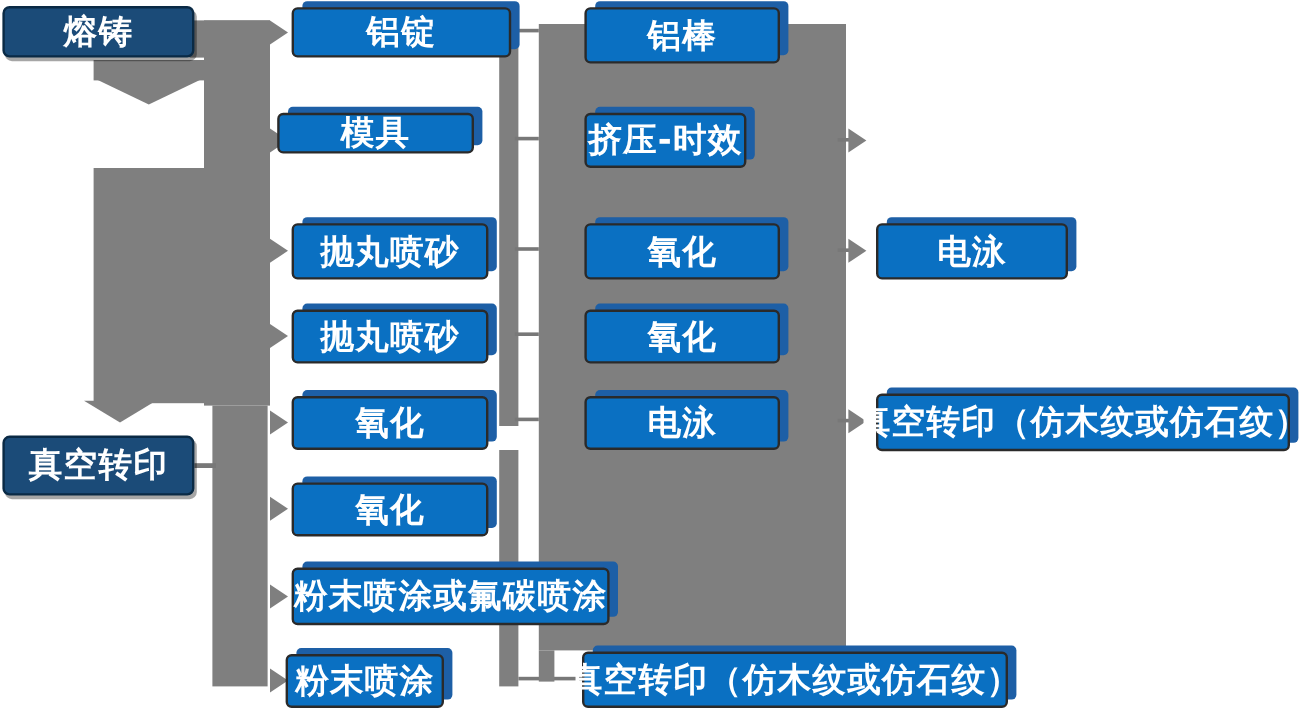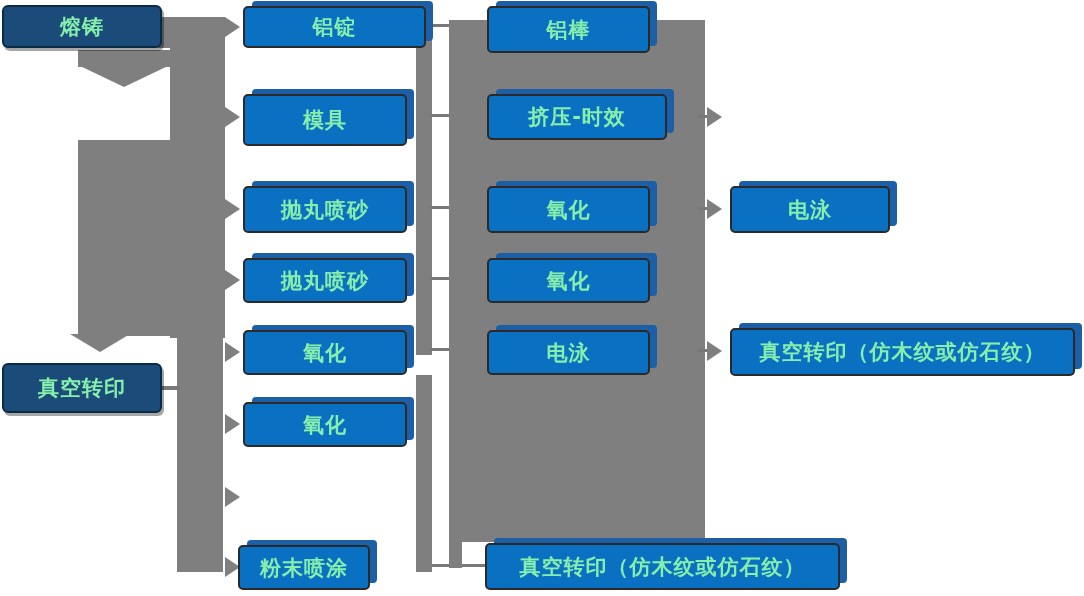--- a/index.html
+++ b/index.html
@@ -11,21 +11,21 @@
   .bar{position:absolute;background:#7f7f7f;z-index:1;}
   .thin{position:absolute;background:#787878;z-index:1;}
   .tri-right{position:absolute;width:0;height:0;border-top:10px solid transparent;
     border-bottom:10px solid transparent;border-left:15px solid #7f7f7f;z-index:2;}
   .tri-down{position:absolute;width:0;height:0;z-index:2;}
   .tri-down.big{border-left:46px solid transparent;border-right:46px solid transparent;border-top:22px solid #7f7f7f;}
   .tri-down.small{border-left:30px solid transparent;border-right:30px solid transparent;border-top:18px solid #7f7f7f;}
   
   .node{
     position:absolute;display:flex;align-items:center;justify-content:center;
-    box-sizing:border-box;color:#86efac;font-size:21px;font-weight:600;letter-spacing:1px;
+    box-sizing:border-box;color:#ffffff;font-size:28px;font-weight:600;letter-spacing:1px;
     background:#0a70c2;border:2px solid #2a2a2a;border-radius:5px;
     box-shadow:8px -6px 0 -1px #1d5fa6;z-index:3;white-space:nowrap;
   }
   .node.dark{
     background:#1b4b78;border-color:#0a2a45;border-radius:6px;
     box-shadow:2px 3px 0 rgba(0,0,0,0.35);
   }
 </style>
 </head>
 <body>
@@ -66,29 +66,30 @@
   <div class="tri-right" style="left:707px;top:107px"></div>
   <div class="thin" style="left:698px;top:207px;width:10px;height:3px"></div>
   <div class="tri-right" style="left:707px;top:199px"></div>
   <div class="thin" style="left:698px;top:349px;width:10px;height:3px"></div>
   <div class="tri-right" style="left:707px;top:341px"></div>
 
   <div class="node dark" style="left:2px;top:5px;width:160px;height:43px">熔铸</div>
   <div class="node dark" style="left:2px;top:363px;width:160px;height:50px">真空转印</div>
 
   <div class="node" style="left:243px;top:6px;width:183px;height:42px">铝锭</div>
-  <div class="node" style="left:243px;top:94px;width:164px;height:52px">模具</div>
+  <div class="node" style="left:231px;top:94px;width:164px;height:34px">模具</div>
   <div class="node" style="left:243px;top:186px;width:164px;height:47px">抛丸喷砂</div>
   <div class="node" style="left:243px;top:258px;width:164px;height:45px">抛丸喷砂</div>
   <div class="node" style="left:243px;top:330px;width:164px;height:45px">氧化</div>
   <div class="node" style="left:243px;top:402px;width:164px;height:45px">氧化</div>
+  <div class="node" style="left:243px;top:473px;width:265px;height:48px">粉末喷涂或氟碳喷涂</div>
   <div class="node" style="left:238px;top:545px;width:132px;height:45px">粉末喷涂</div>
 
   <div class="node" style="left:487px;top:6px;width:163px;height:47px">铝棒</div>
-  <div class="node" style="left:487px;top:94px;width:180px;height:46px">挤压-时效</div>
+  <div class="node" style="left:487px;top:94px;width:135px;height:46px">挤压-时效</div>
   <div class="node" style="left:487px;top:186px;width:163px;height:47px">氧化</div>
   <div class="node" style="left:487px;top:258px;width:163px;height:45px">氧化</div>
   <div class="node" style="left:487px;top:330px;width:163px;height:45px">电泳</div>
   <div class="node" style="left:485px;top:543px;width:355px;height:47px">真空转印（仿木纹或仿石纹）</div>
 
   <div class="node" style="left:730px;top:186px;width:160px;height:47px">电泳</div>
   <div class="node" style="left:730px;top:328px;width:345px;height:48px">真空转印（仿木纹或仿石纹）</div>
 
 </div>
 

